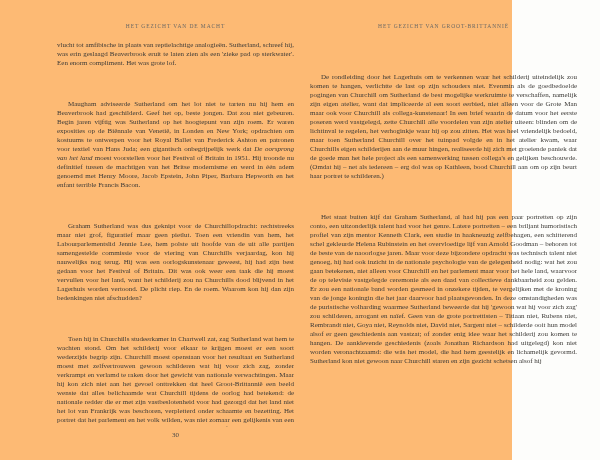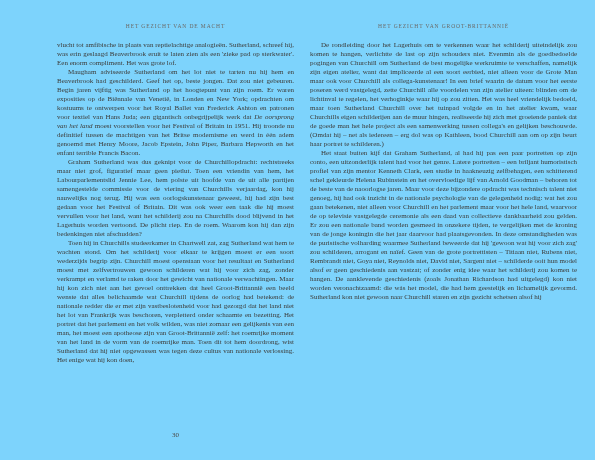--- a/index.html
+++ b/index.html
@@ -2,41 +2,41 @@
 <html lang="nl"><head>
 <meta charset="utf-8">
 <style>
   html, body { margin:0; padding:0; }
   body {
     width:600px; height:460px;
     background:#fdfdfb;
     font-family:"Liberation Serif","DejaVu Serif",serif;
     overflow:hidden;
   }
-  .spread { position:relative; width:595px; height:460px; background:#7dd3fc; }
+  .spread { position:relative; width:512px; height:460px; background:#fdba74; }
   .page { position:absolute; top:0; height:460px; }
   .page-left  { left:57px;  width:237px; }
   .page-right { left:310px; width:267px; }
   .running-header {
     position:absolute; top:23px; left:0; width:100%;
     text-align:center;
     font-size:5.5px; letter-spacing:0.9px;
     color:#6b6965;
     white-space:nowrap;
   }
   .text-block {
     position:absolute; top:41px; left:0; right:0; height:386px;
     overflow:hidden;
     font-size:7px; line-height:9px;
     color:#3c3a37;
     text-align:justify;
     text-rendering:optimizeLegibility;
   }
   .para { margin:0; padding:0; }
-  .para.indent { text-indent:11px; }
+  .para.indent { text-indent:11px;margin-top:32px; }
   .italic { font-style:italic; }
   .page-number {
     position:absolute; top:431px; left:0; width:100%;
     text-align:center;
     font-size:7px; color:#4c4a47;
   }
 </style>
 </head>
 <body>
 

